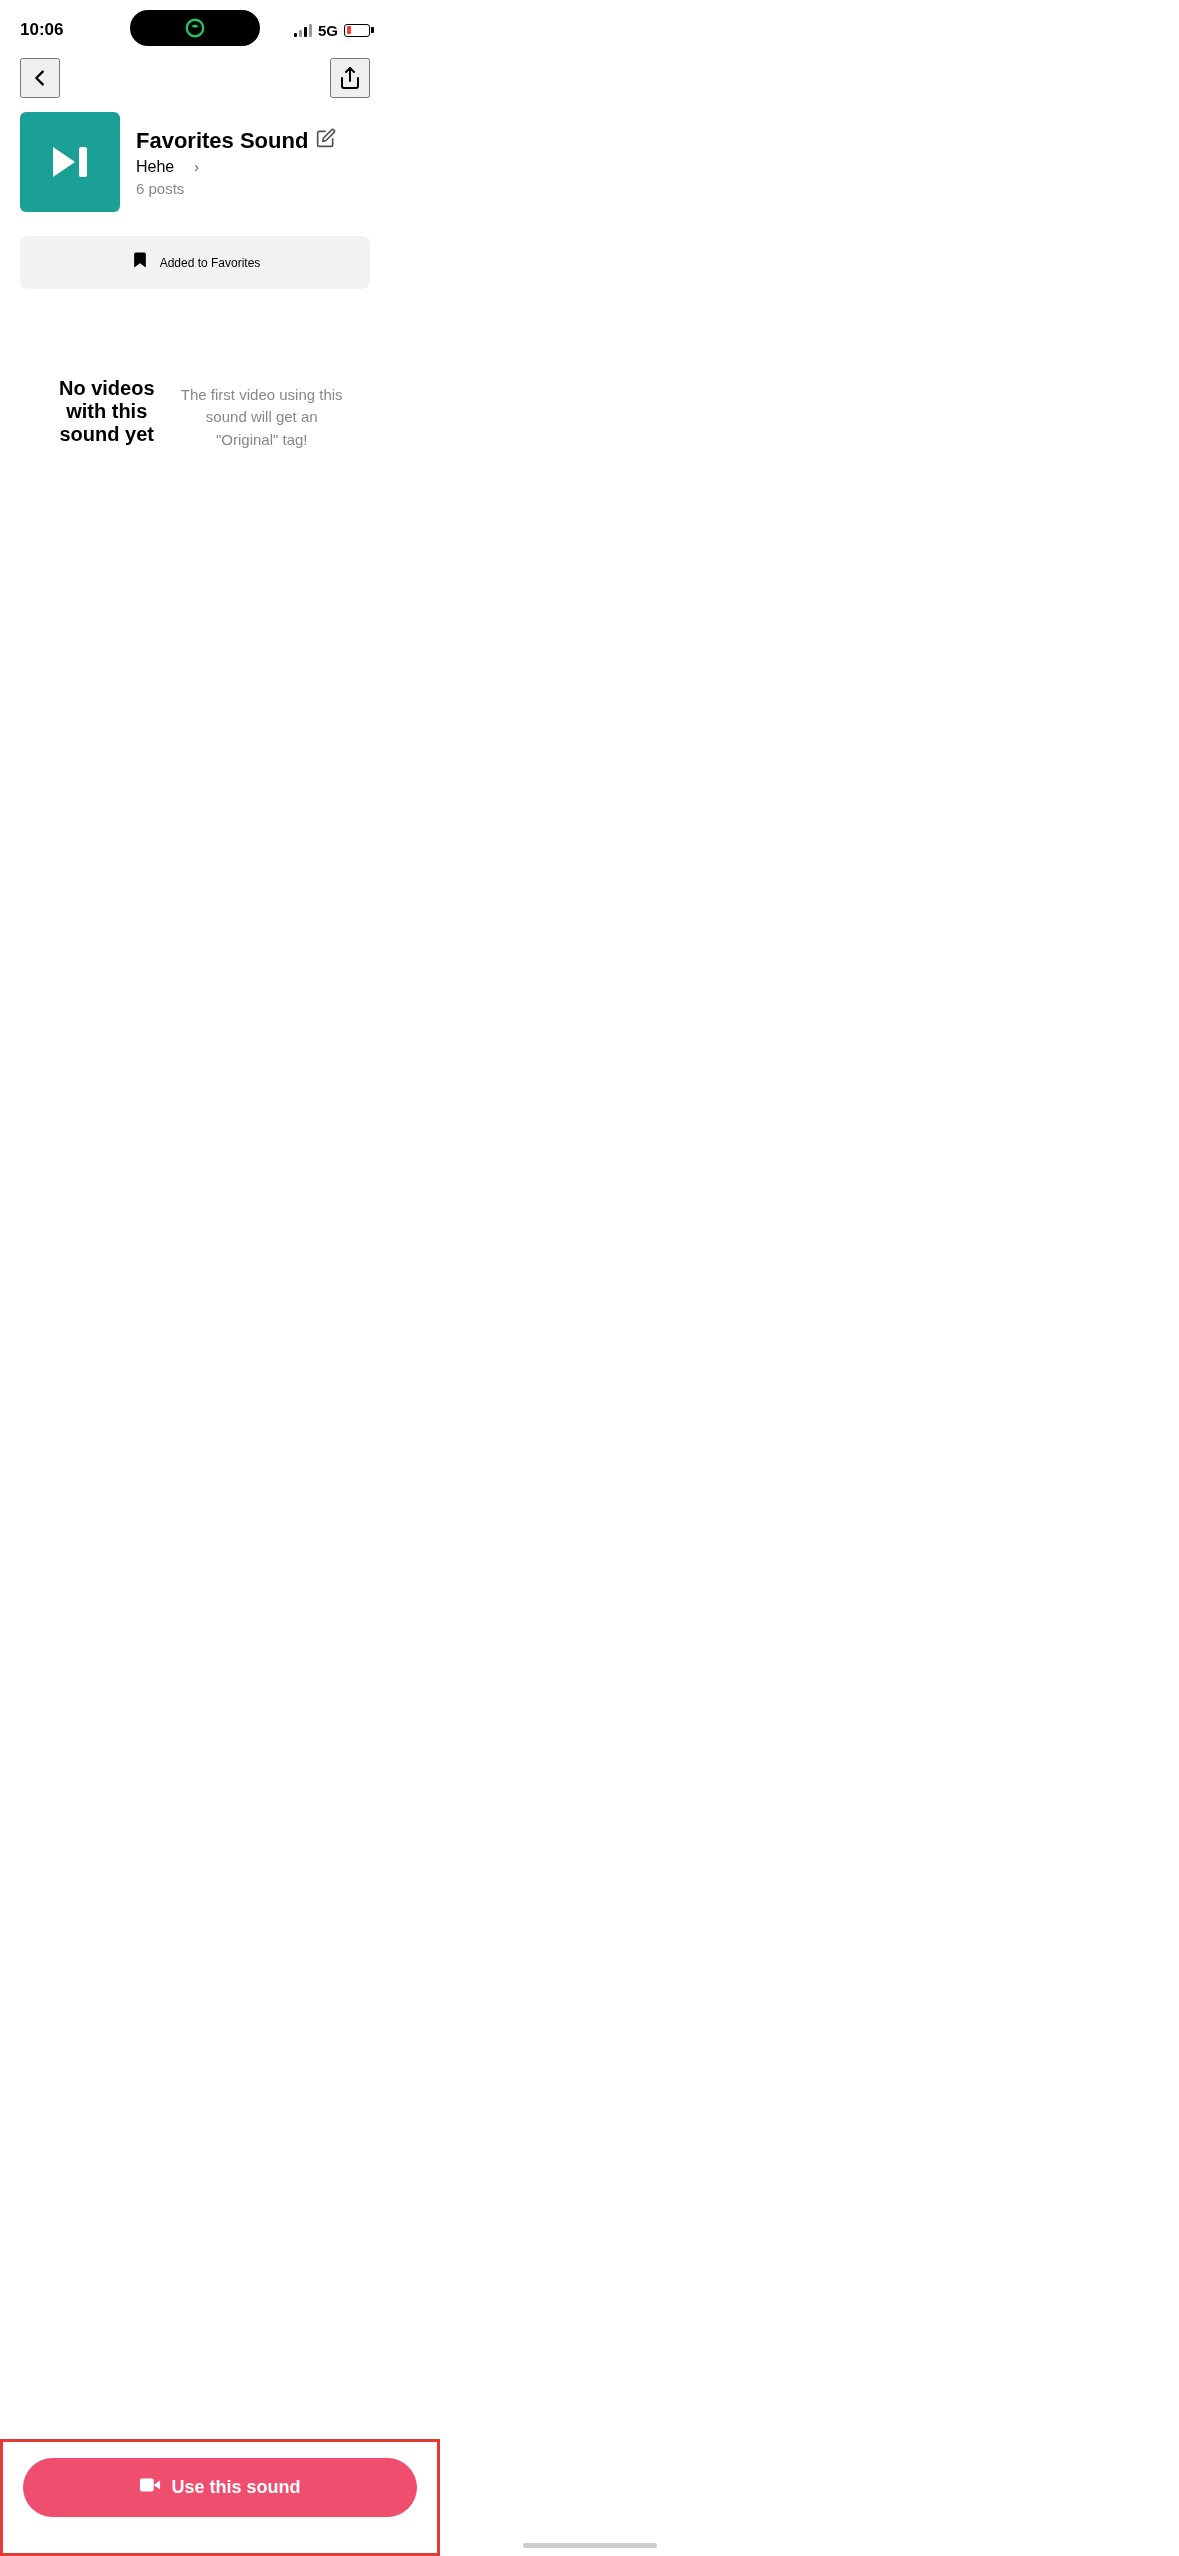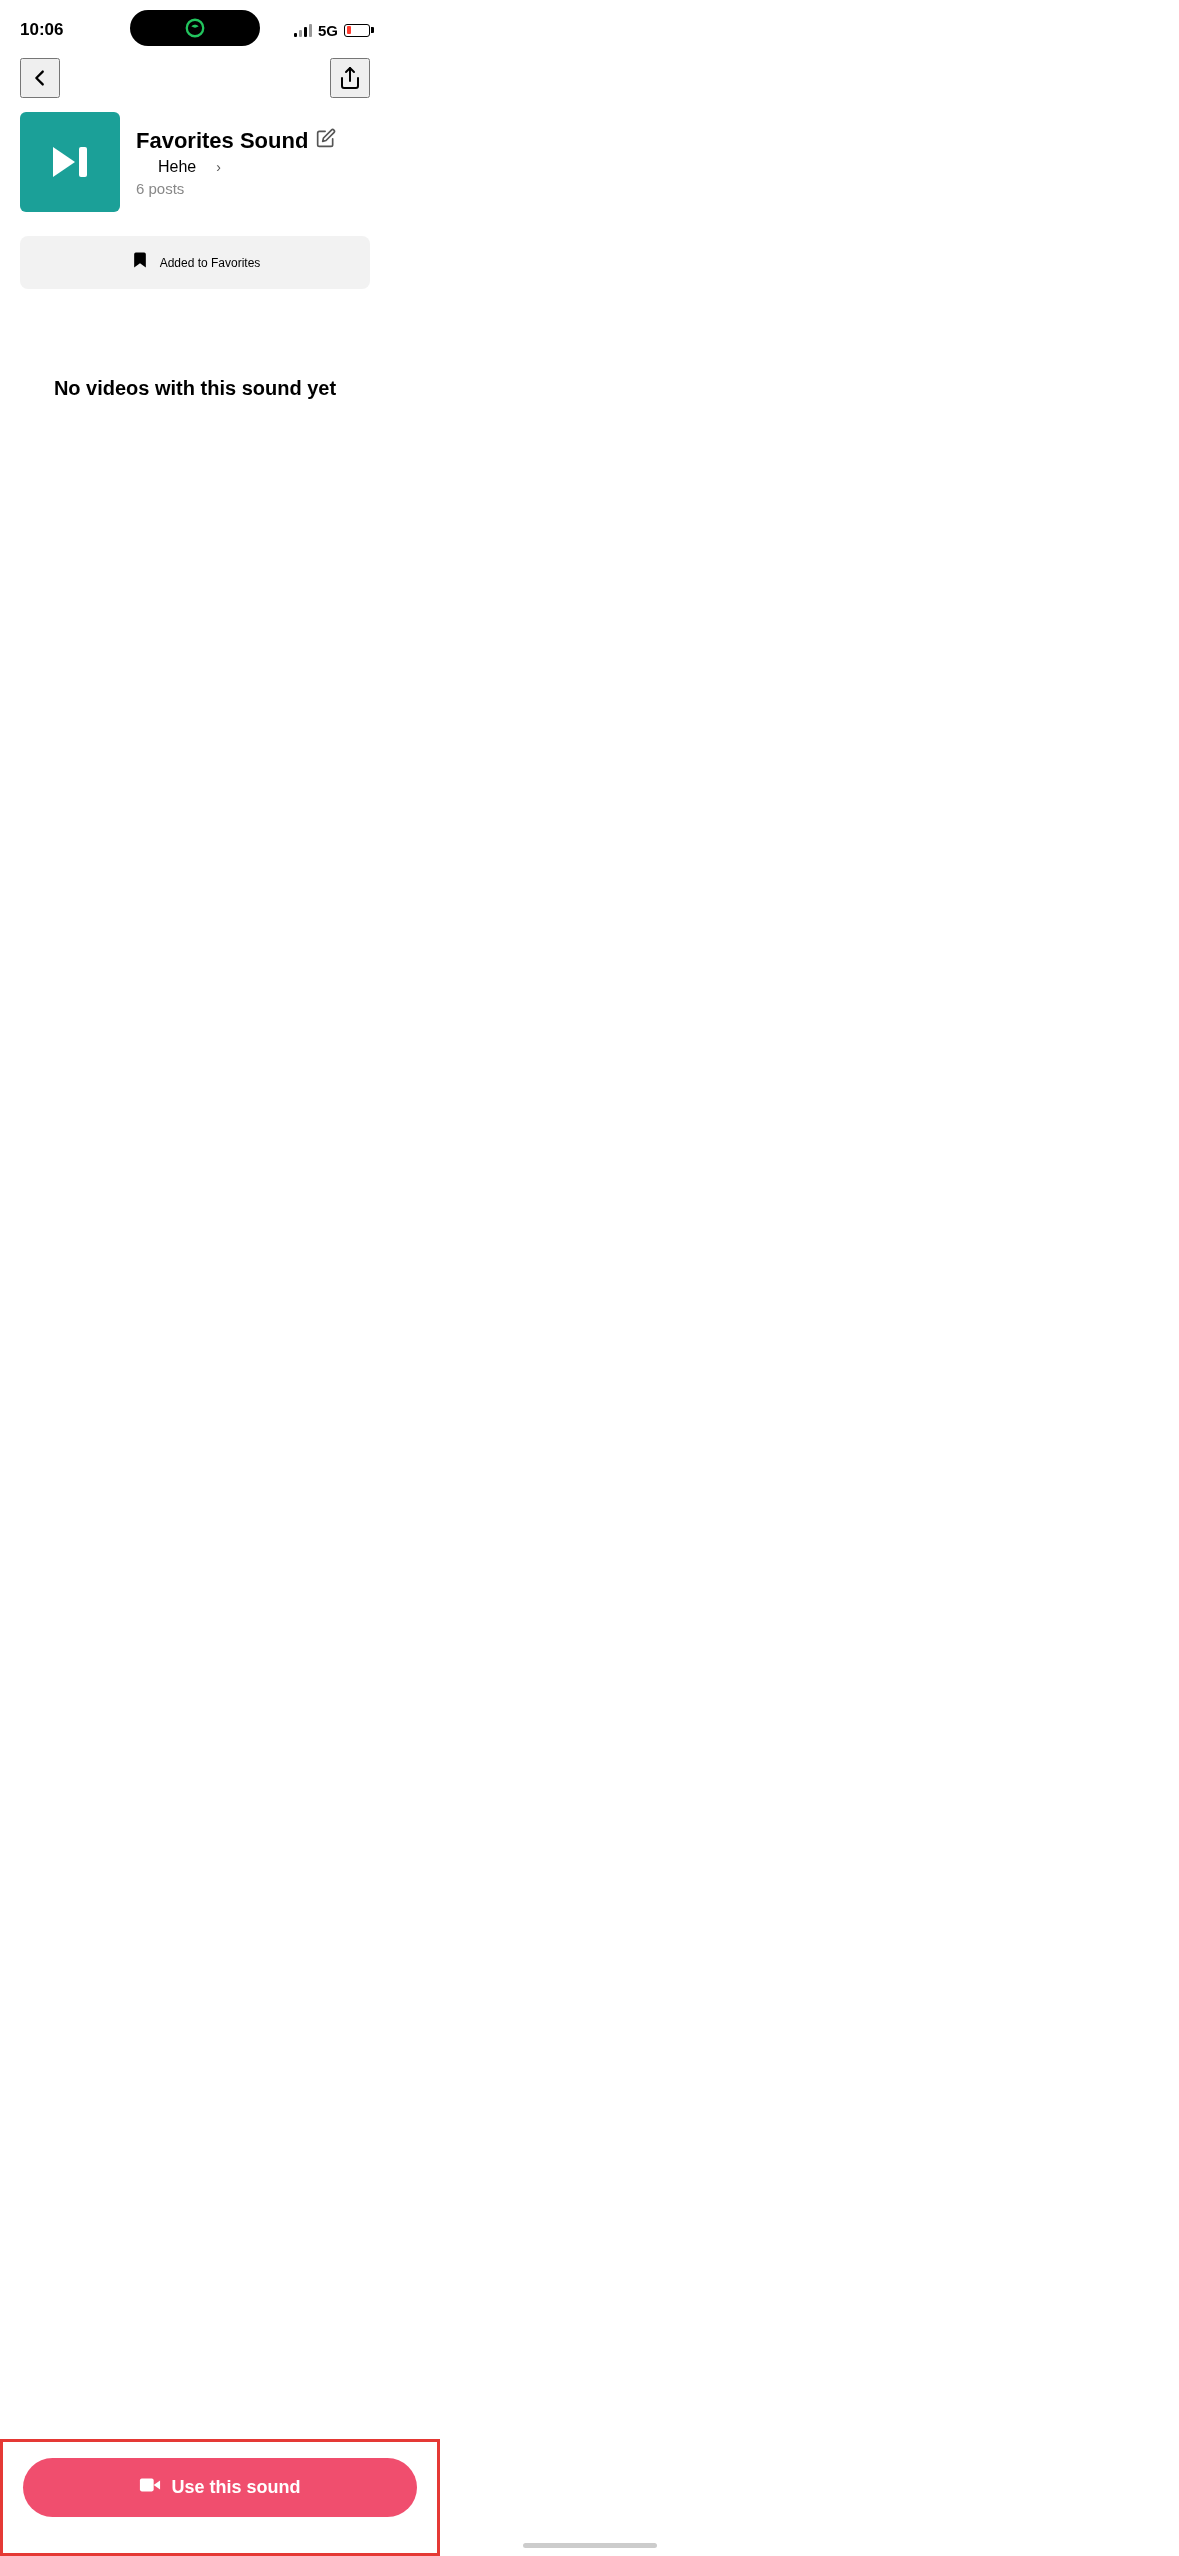--- a/index.html
+++ b/index.html
@@ -193,21 +193,20 @@
       color: #555;
     }
 
     .sound-author {
       font-size: 16px;
       color: #000;
       display: flex;
       align-items: center;
       gap: 20px;
       cursor: pointer;
-      margin-left: 22px;
     }
 
     .sound-author-chevron {
       font-size: 14px;
       color: #555;
     }
 
     .sound-posts {
       font-size: 15px;
       color: #888;
@@ -374,20 +373,21 @@
   <span class="bookmark-icon">
     <svg width="20" height="20" viewBox="0 0 24 24" fill="#000">
       <path d="M19 21l-7-5-7 5V5a2 2 0 012-2h10a2 2 0 012 2z"></path>
     </svg>
   </span>
   <span>Added to Favorites</span>
 </button>
 
 <div class="empty-state">
   <h2 class="empty-title">No videos with this sound yet</h2>
+  <p class="empty-subtitle">The first video using this sound will get an "Original" tag!</p>
 </div>
 
 <div class="bottom-cta">
   <button class="use-sound-btn">
     <span class="camera-icon">
       <svg width="22" height="22" viewBox="0 0 24 24" fill="white">
         <path d="M23 7l-7 5 7 5V7z"></path>
         <rect x="1" y="5" width="15" height="14" rx="2" ry="2" fill="white"></rect>
       </svg>
     </span>

